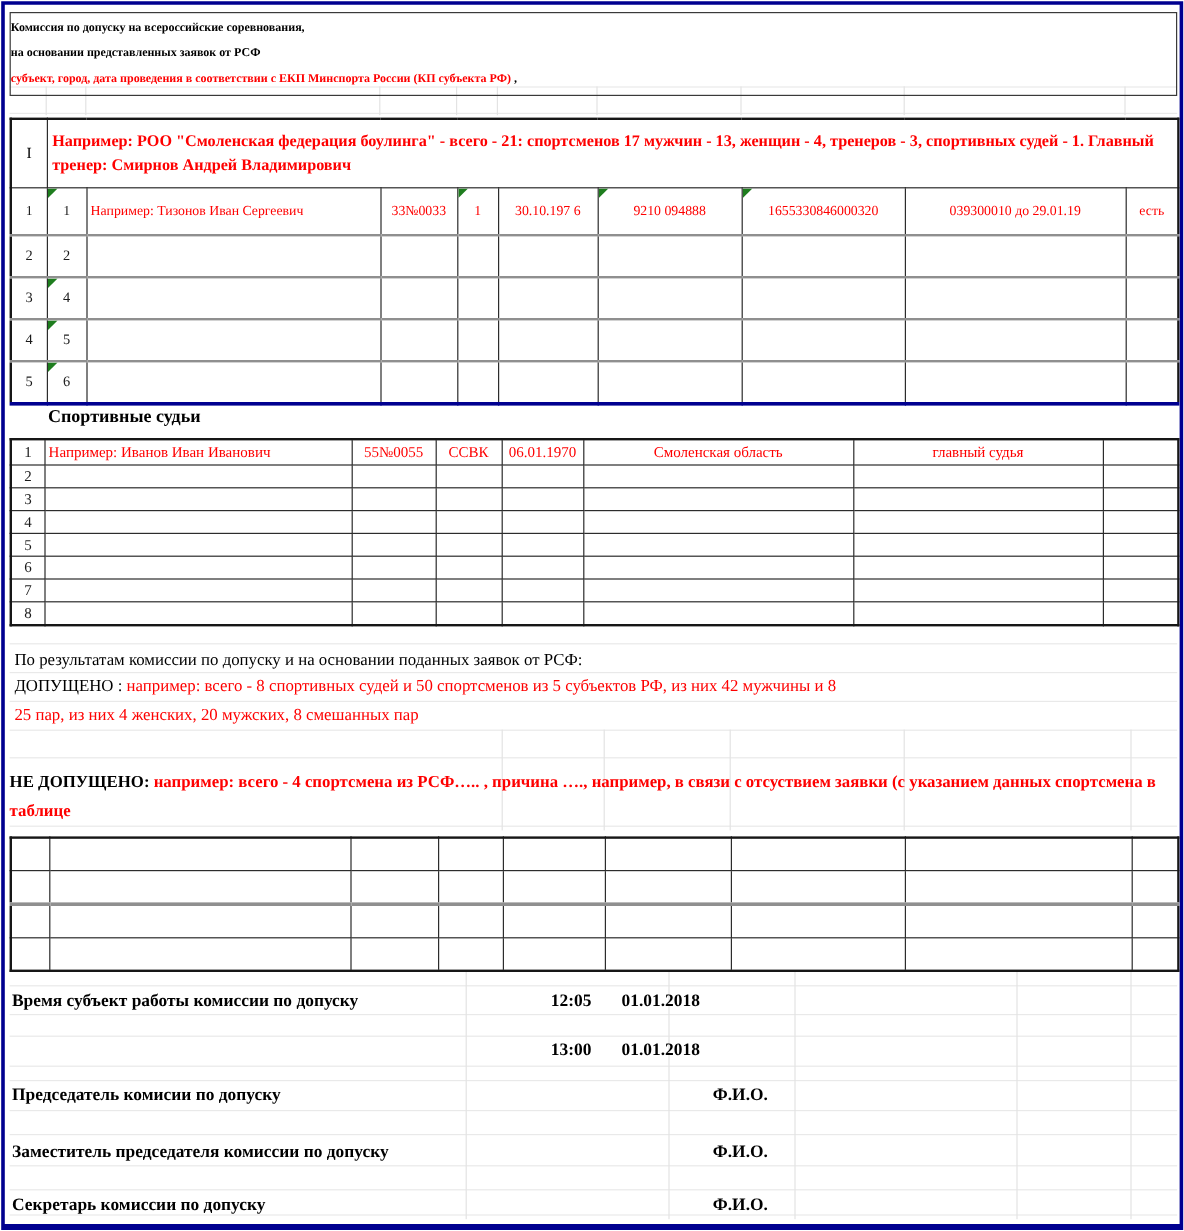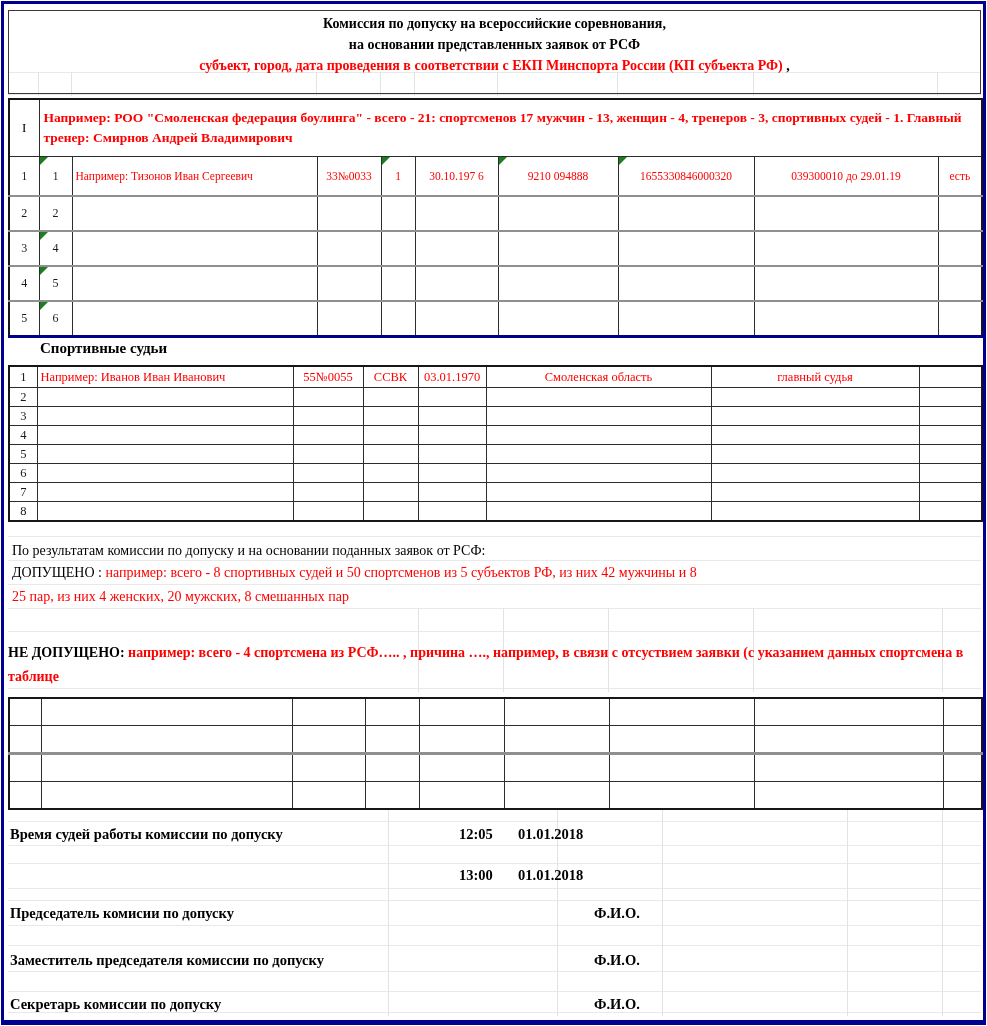--- a/index.html
+++ b/index.html
@@ -8,22 +8,22 @@
          border:3px solid #000090; border-bottom-width:5px; background:#fff; overflow:hidden;}
   .abs{position:absolute;}
   .glh{position:absolute; height:1px; background:#e9e9e9; left:4px; right:2px;}
   .glv{position:absolute; width:1px; background:#e3e3e3;}
   table{border-collapse:collapse; table-layout:fixed;}
   td{padding:0 3px; overflow:hidden; white-space:nowrap; font-size:12px; vertical-align:middle; position:relative;}
   .red{color:#fe0000;}
   .c{text-align:center;}
 
   
-  .titleblock{left:4px; top:6px; width:973px; height:84px; border:1px solid #3a3a3a;
-              text-align:center; font-weight:bold; font-size:14px; line-height:21px; padding-top:2px; box-sizing:border-box;}
+  .titleblock{left:4px; top:6px; width:973px; height:70px; border:1px solid #3a3a3a;
+              text-align:left; font-weight:bold; font-size:10px; line-height:21px; padding-top:2px; box-sizing:border-box;}
 
   
   .ath{left:4px; top:94px; width:973px; border:2px solid #161616; border-bottom:3px solid #000090;}
   .ath td{border:1px solid #2c2c2c;}
   .ath tr.irow td{height:56px; white-space:normal;}
   .ath td.ilabel{text-align:center; font-size:13px;}
   .ath .iredtext{color:#fe0000; font-weight:bold; font-size:13.5px; line-height:20px; padding-left:4px;}
   .ath tr.drow1 td{height:38px; font-size:11.5px;}
   .ath tr.erow td{height:33px; border-top:2px solid #8f8f8f;}
   .num{font-size:12px; text-align:center; color:#1a1a1a;}
@@ -196,21 +196,21 @@
         <col style="width:225px">
         <col style="width:208px">
         <col style="width:63px">
     </colgroup>
     <tbody>
         <tr class="jrow1">
       <td class="num">1</td>
       <td class="red">Например: Иванов Иван Иванович</td>
       <td class="red c">55№0055</td>
       <td class="red c">ССВК</td>
-      <td class="red c">03.01.1970</td>
+      <td class="red c">06.01.1970</td>
       <td class="red c">Смоленская область</td>
       <td class="red c">главный судья</td>
       <td></td>
     </tr>
     <tr>
           <td class="num">2</td>
           <td></td>
           <td></td>
           <td></td>
           <td></td>
@@ -340,21 +340,21 @@
           <td></td>
           <td></td>
           <td></td>
           <td></td>
           <td></td>
         </tr>
   </tbody>
     </table>
 
   <div class="abs schline" style="top:822px">
-    <span>Время судей работы комиссии по допуску</span>
+    <span>Время субъект работы комиссии по допуску</span>
     <span class="schtime">12:05</span>
     <span class="schdate">01.01.2018</span>
   </div>
   <div class="abs schline" style="top:863px">
     <span class="schtime">13:00</span>
     <span class="schdate">01.01.2018</span>
   </div>
 
   <div class="abs schline" style="top:901px">
     <span>Председатель комисии по допуску</span>

